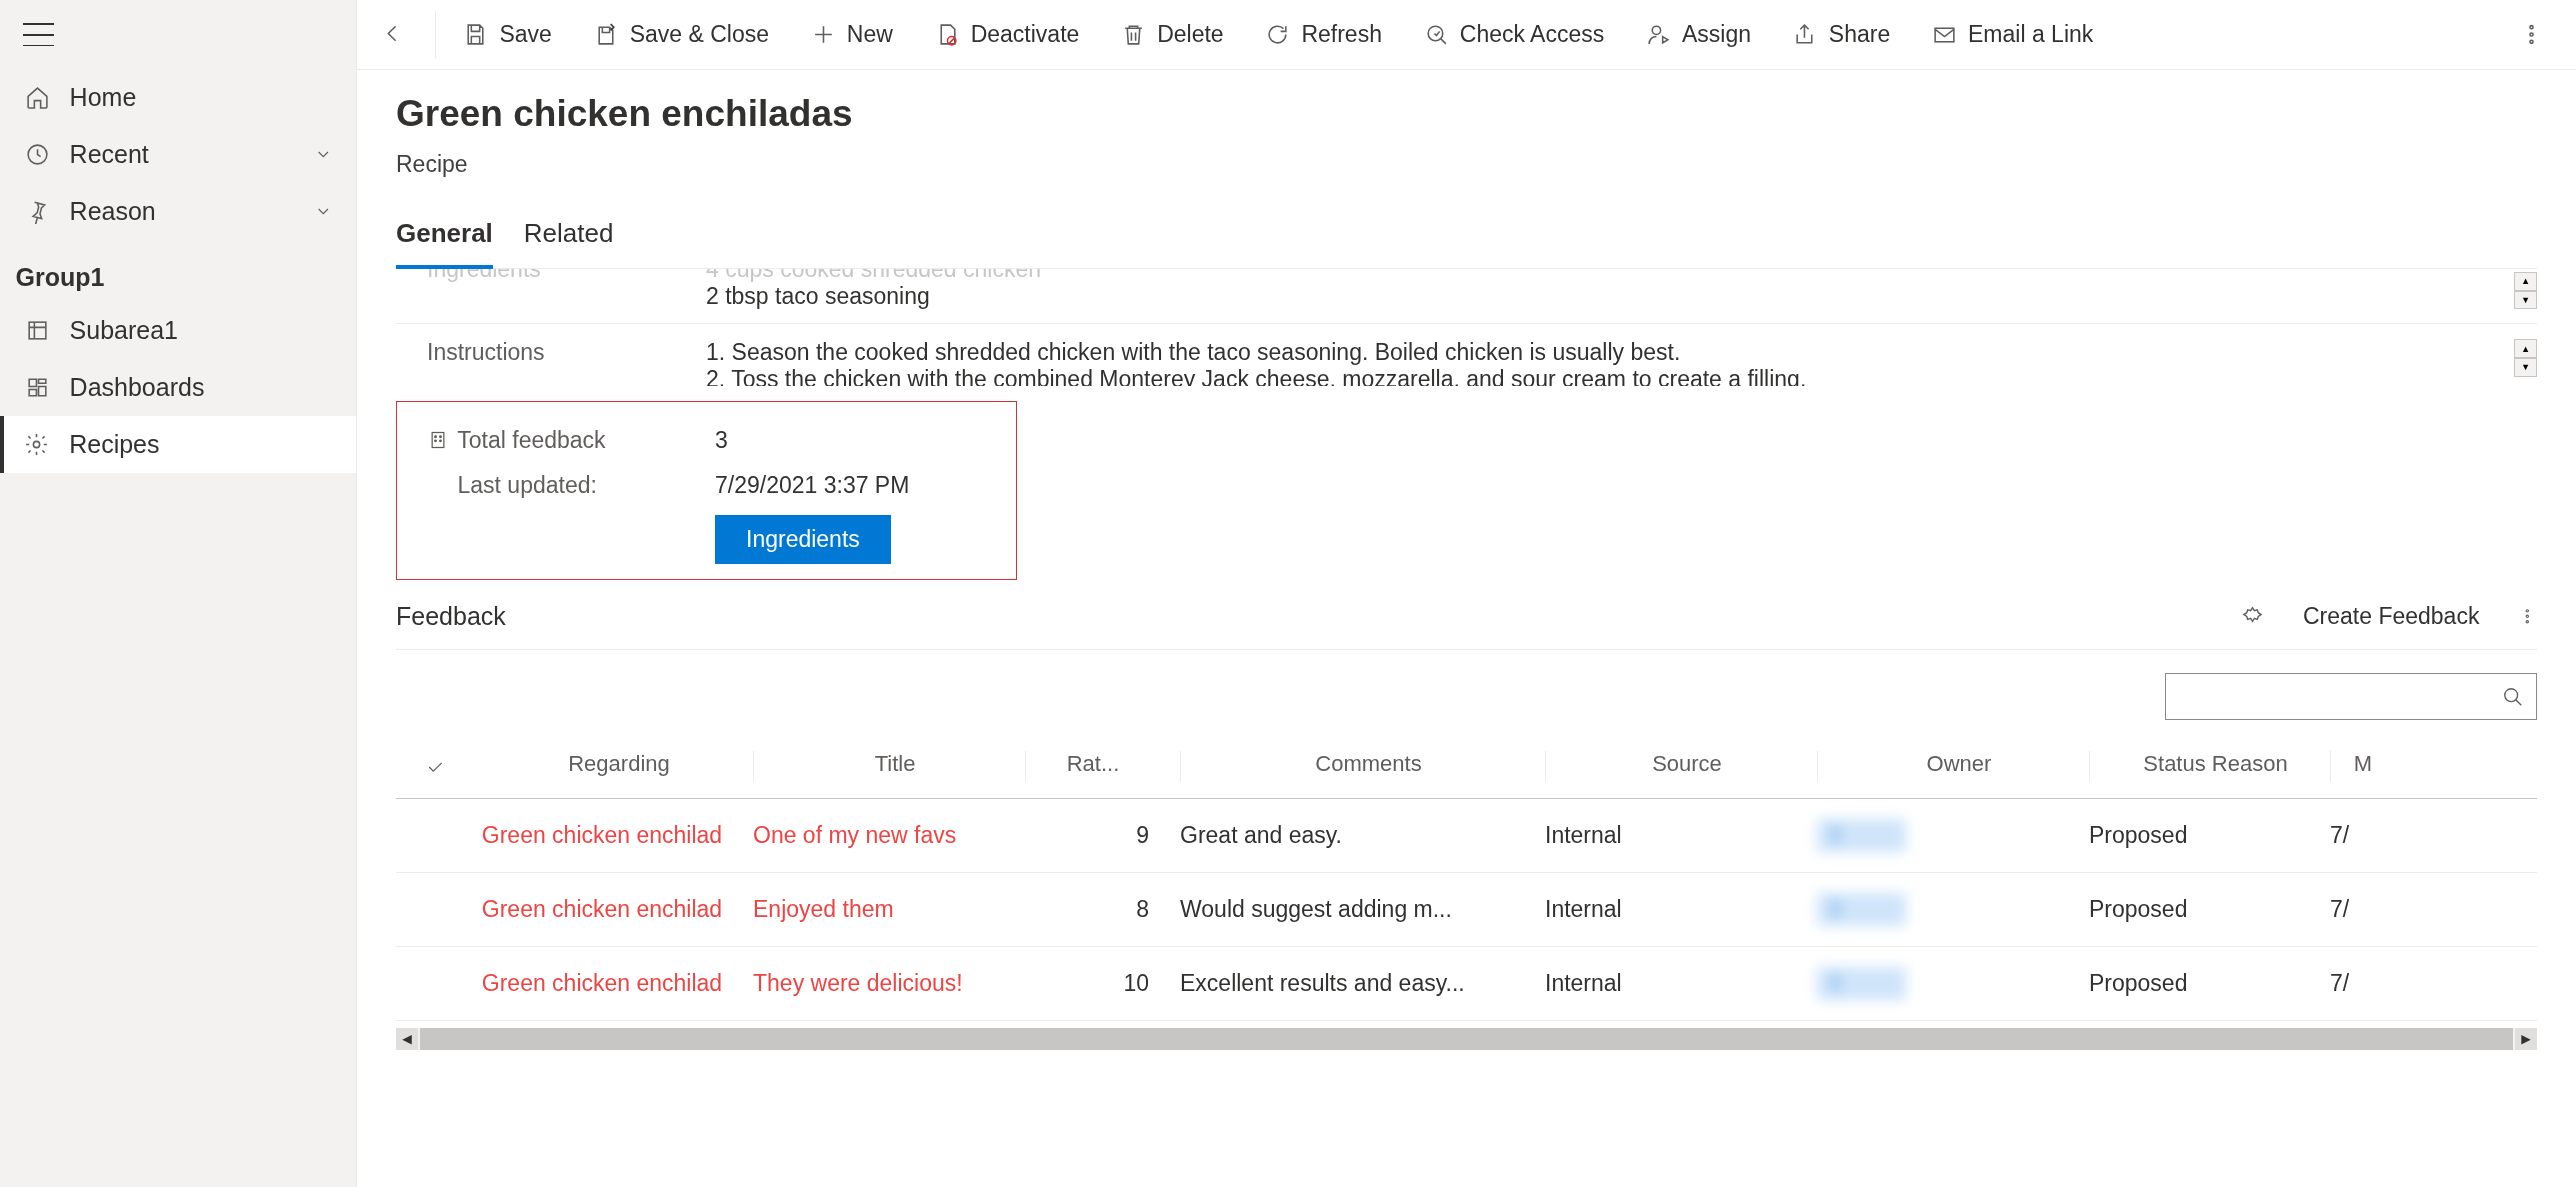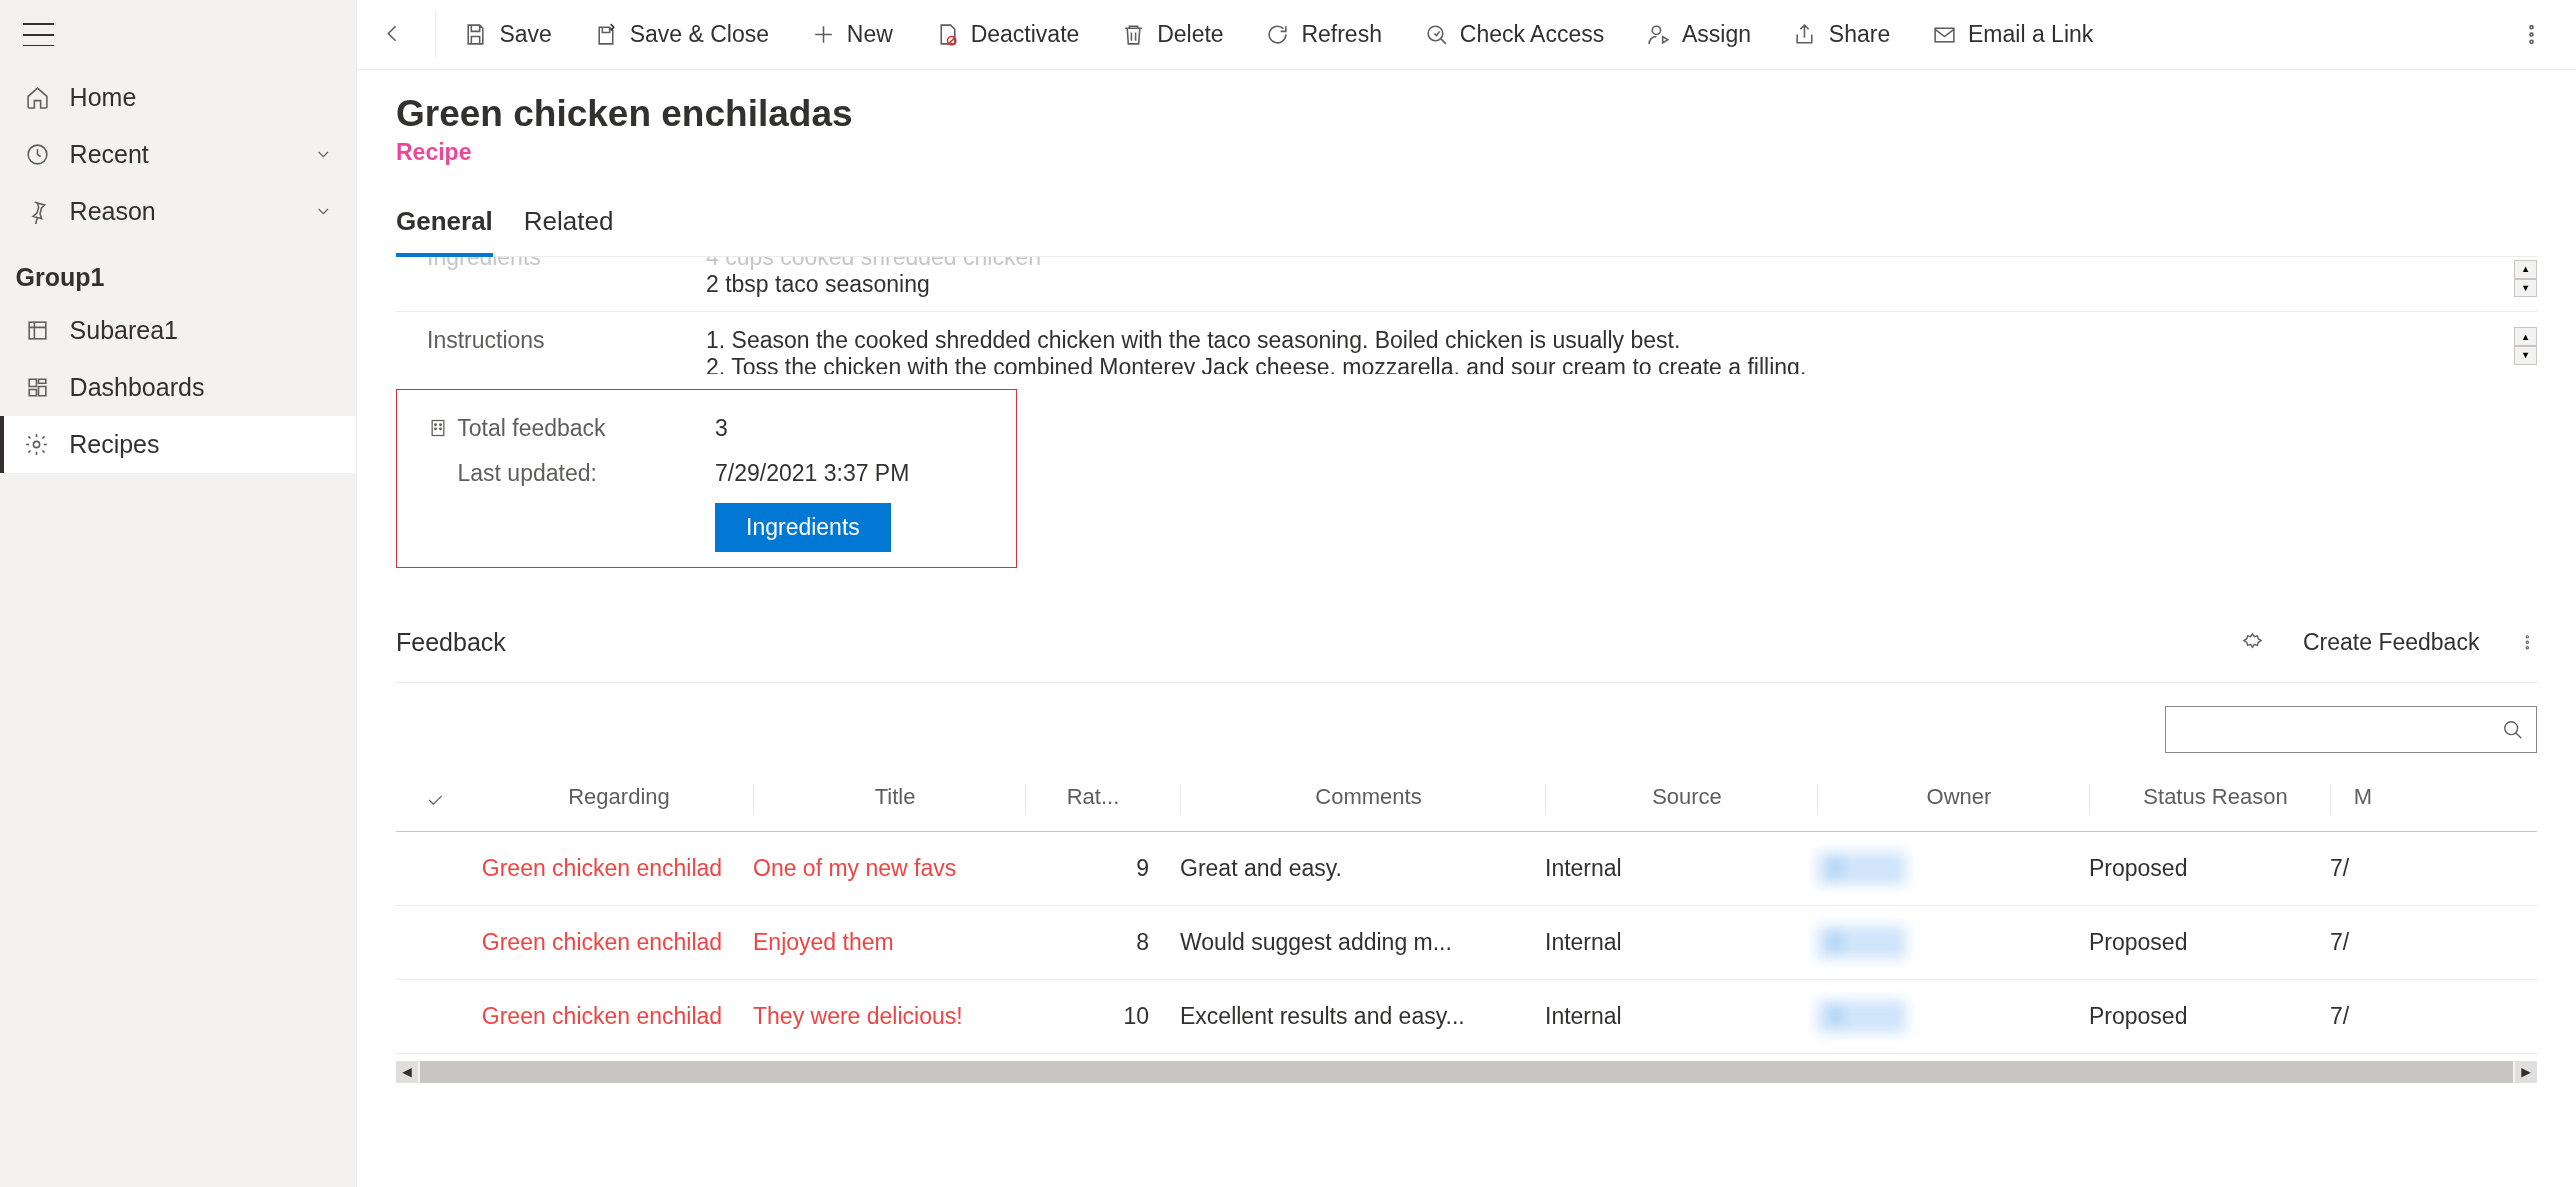--- a/index.html
+++ b/index.html
@@ -14,38 +14,38 @@
 .nav-icon { width: 28px; height: 28px; flex-shrink: 0; display: flex; align-items: center; justify-content: center; }
 .nav-chevron { margin-left: auto; }
 .group-label { padding: 23px 15.5px 9.3px 15.5px; font-size: 25px; font-weight: 600; }
 .main { flex: 1; display: flex; flex-direction: column; overflow: hidden; }
 .toolbar { display: flex; align-items: center; height: 70px; border-bottom: 0.8px solid #edebe9; padding: 0 15.5px; gap: 7.8px; background: #fff; }
 .tool-btn { display: flex; align-items: center; gap: 11px; padding: 7.8px 17px; cursor: pointer; font-size: 23px; border: none; background: transparent; color: #323130; }
 .tool-sep { width: 0.8px; height: 47px; background: #edebe9; margin: 0 3.1px; }
 .back-btn { padding: 7.8px 18.6px 7.8px 7.8px; cursor: pointer; }
 .header-area { padding: 23px 39px 0 39px; }
 .record-title { font-size: 37px; font-weight: 600; }
-.record-subtitle { font-size: 23px; color: #ec4899; margin-top: 4px; font-weight: bold; }
+.record-subtitle { font-size: 23px; color: #404040; margin-top: 16px; }
 .tabs { display: flex; gap: 31px; margin-top: 31px; border-bottom: 0.8px solid #edebe9; }
 .tab { padding: 9.3px 0 18.6px 0; font-size: 26px; cursor: pointer; position: relative; }
 .tab.active { font-weight: 600; }
 .tab.active::after { content: ""; position: absolute; bottom: -1.6px; left: 0; right: 0; height: 4.7px; background: #0078d4; }
 .content { flex: 1; overflow: auto; padding: 0 39px 15.5px 39px; }
 .field-row { display: flex; align-items: flex-start; padding: 15.5px 0; border-top: 0.8px solid #edebe9; }
 .field-row:first-child { border-top: none; }
 .field-label { width: 310px; font-size: 23px; color: #605e5c; padding-left: 31px; }
 .field-value { flex: 1; font-size: 23px; color: #323130; position: relative; }
 .field-value .scroller { position: absolute; right: 0; top: 0; display: flex; flex-direction: column; }
 .scroller button { width: 23px; height: 18.6px; background: #f3f2f1; border: 0.8px solid #c8c6c4; cursor: pointer; font-size: 9.3px; }
 .highlight-box { border: 1.6px solid #d13438; padding: 15.5px 23px 15.5px 0; margin-top: 0; width: 621px; }
 .hb-row { display: flex; align-items: center; padding: 9.3px 0 9.3px 31px; font-size: 23px; }
 .hb-label { width: 287px; color: #605e5c; display: flex; align-items: center; gap: 9.3px; }
 .hb-value { }
 .recalc-btn { background: #0078d4; color: #fff; border: none; padding: 11px 31px; font-size: 23px; cursor: pointer; margin-left: 318px; margin-top: 6.2px; }
-.section-header { display: flex; align-items: center; justify-content: space-between; margin-top: 60px; padding-bottom: 25px; border-bottom: 0.8px solid #edebe9; }
+.section-header { display: flex; align-items: center; justify-content: space-between; margin-top: 22px; padding-bottom: 18px; border-bottom: 0.8px solid #edebe9; }
 .section-title { font-size: 25px; font-weight: 400; color: #323130; }
 .section-actions { display: flex; align-items: center; gap: 39px; font-size: 23px; }
 .section-actions .act { display: flex; align-items: center; gap: 11px; cursor: pointer; }
 .search-row { display: flex; justify-content: flex-end; margin-top: 23px; }
 .search-box { width: 372px; height: 47px; border: 0.8px solid #8a8886; display: flex; align-items: center; padding: 0 12.4px; }
 .search-box input { flex: 1; border: none; outline: none; font-size: 22px; }
 .grid { margin-top: 15.5px; }
 .grid-header { display: flex; align-items: center; border-bottom: 1.6px solid #c8c6c4; padding: 15.5px 0; font-size: 22px; color: #605e5c; }
 .grid-row { display: flex; align-items: center; border-bottom: 0.8px solid #edebe9; padding: 20px 0; font-size: 23px; }
 .col-check { width: 78px; display: flex; justify-content: center; }

